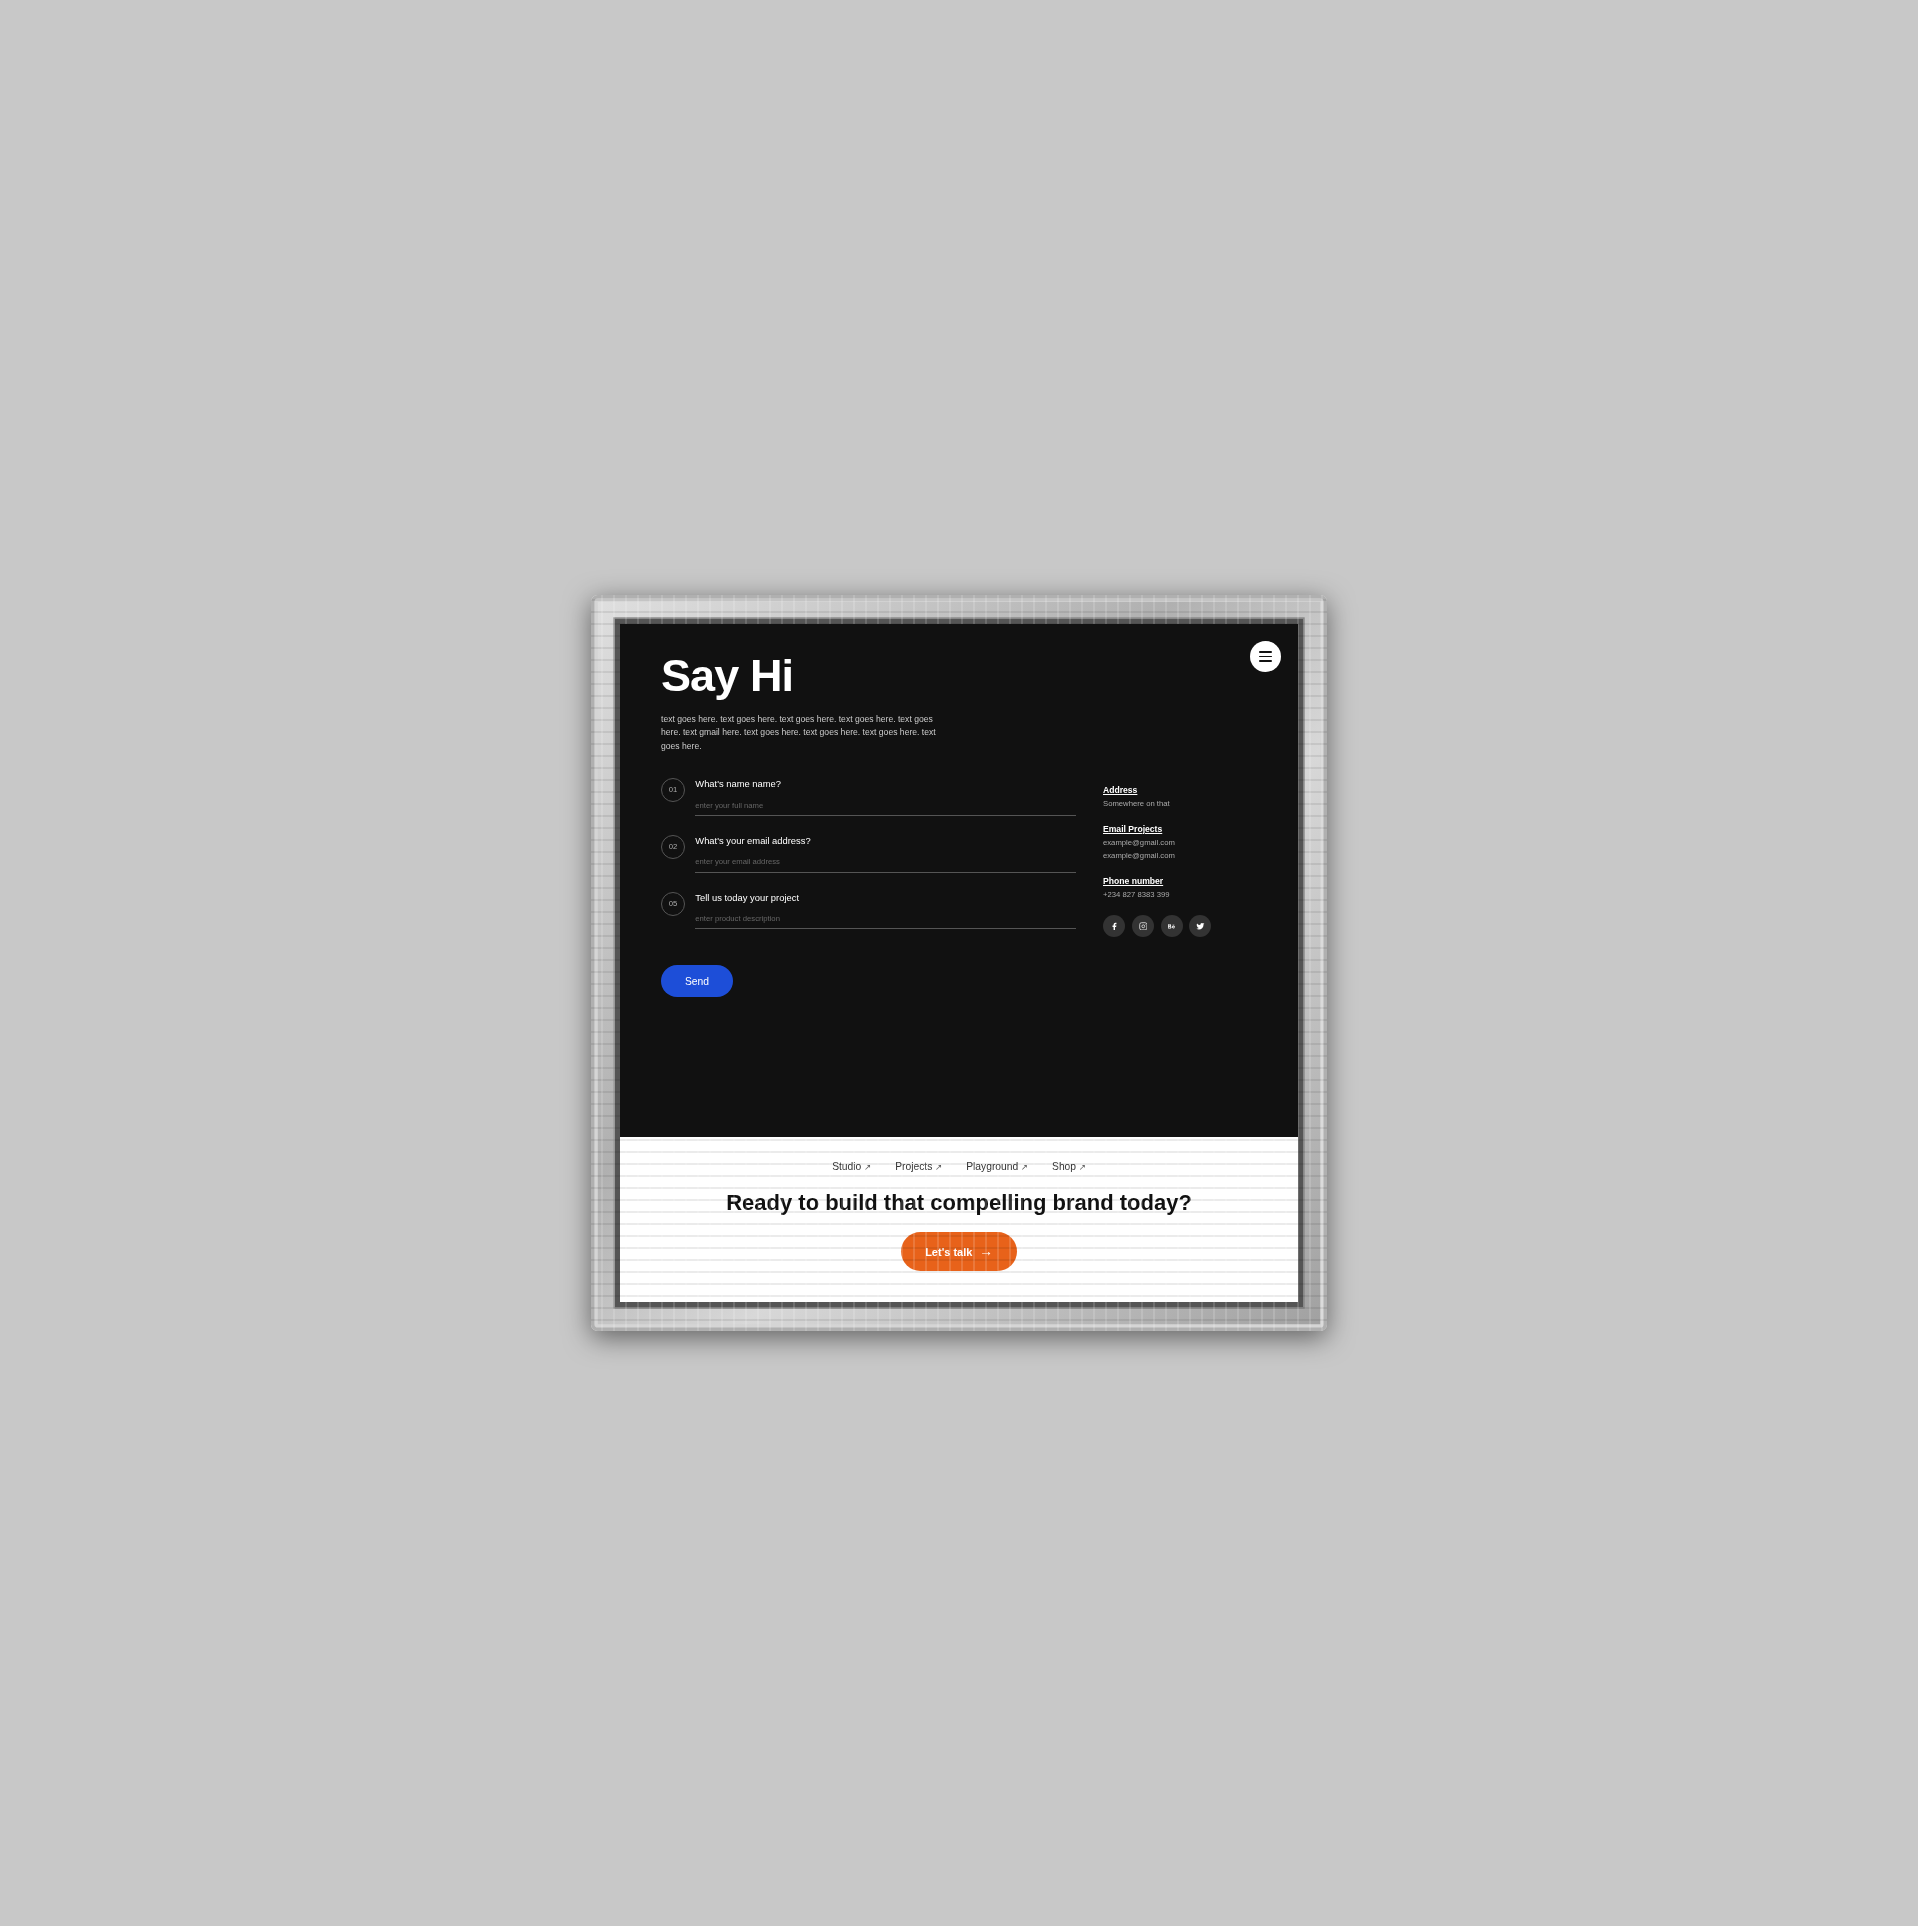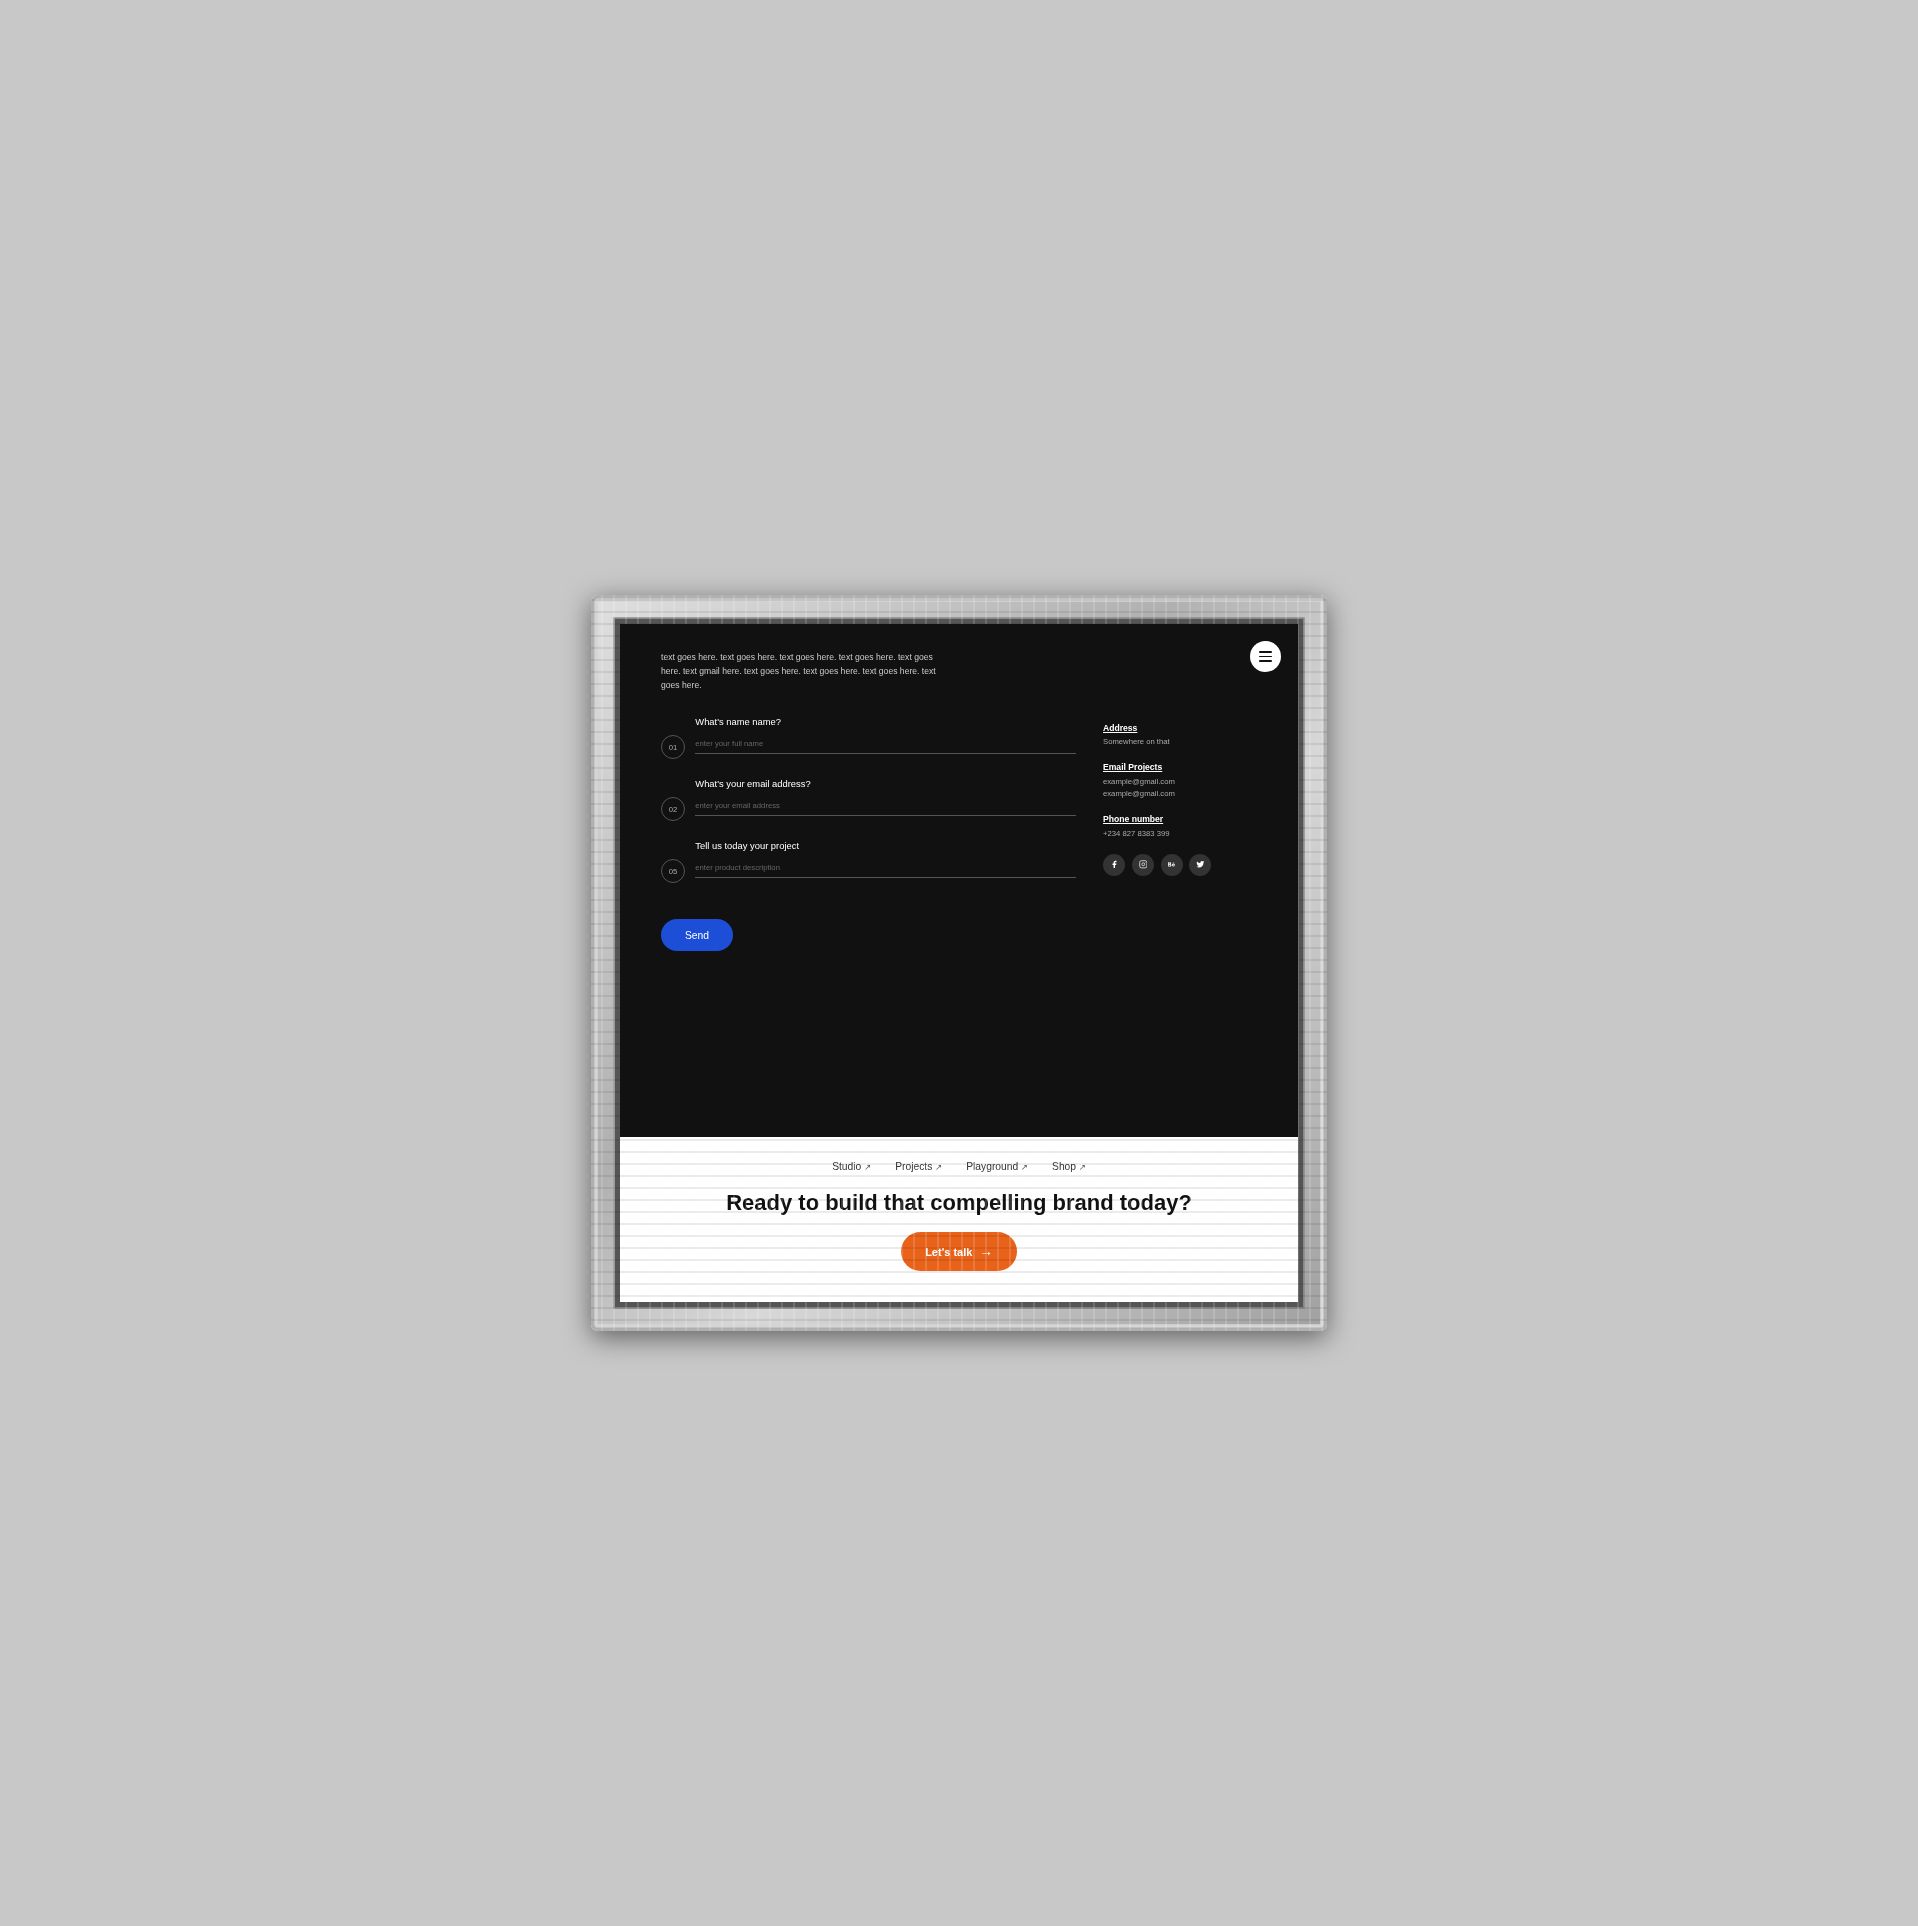--- a/index.html
+++ b/index.html
@@ -132,21 +132,21 @@
       width: 24px;
       height: 24px;
       border-radius: 50%;
       border: 0.9px solid #555;
       color: #aaa;
       font-size: 7.7px;
       display: flex;
       align-items: center;
       justify-content: center;
       flex-shrink: 0;
-      margin-top: 19px;
+      margin-top: 0;
     }
 
     .form-field-wrap {
       flex: 1;
     }
 
     .field-label {
       color: white;
       font-size: 9.4px;
       font-weight: 500;
@@ -290,20 +290,21 @@
   <div class="frame-inner">
 
     <div class="section-dark">
 
       <div class="menu-btn">
         <span></span>
         <span></span>
         <span></span>
       </div>
 
+      <h1 class="hero-title">Say Hi</h1>
       <p class="hero-desc">text goes here. text goes here. text goes here. text goes here. text goes here. text gmail here. text goes here. text goes here. text goes here. text goes here.</p>
 
       <div class="form-section">
         <div class="form-left">
 
           
           <div class="form-group">
             <div class="step-badge">
               <span>01</span>
             </div>

